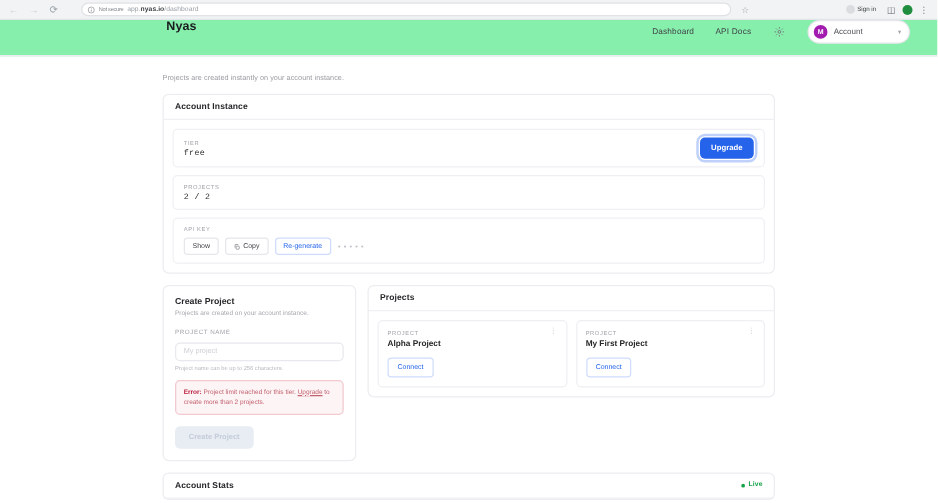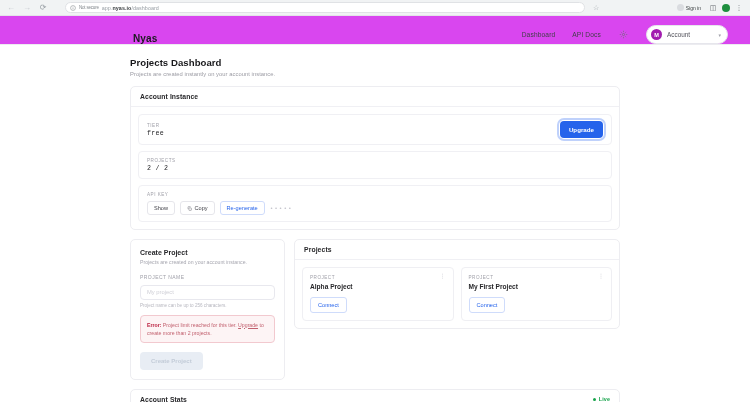--- a/index.html
+++ b/index.html
@@ -69,24 +69,24 @@
   .profile-dot {
     width: 8px; height: 8px; border-radius: 50%;
     background: #1e8e3e; color: #fff;
     display: flex; align-items: center; justify-content: center;
     font-size: 5px;
   }
 
   
   .app-header {
     height: 29px;
-    background: #d946ef;
+    background: #86efac;
     border-bottom: 1px solid #ececf0;
     display: flex;
-    align-items: flex-end;
+    align-items: flex-start;
     padding: 0 22px 0 0;
   }
   .brand {
     font-size: 10px;
     font-weight: 600;
     color: #1a1a1f;
     margin-left: 133px;
     letter-spacing: .1px;
   }
   .header-nav {
@@ -335,21 +335,20 @@
     <div class="account-pill">
       <span class="avatar">M</span>
       <span class="account-label">Account</span>
       <span class="chev">▾</span>
     </div>
   </div>
 </div>
 
 <div class="page">
 
-  <div class="page-title">Projects Dashboard</div>
   <div class="page-sub">Projects are created instantly on your account instance.</div>
 
   <div class="card">
     <div class="card-head">Account Instance</div>
     <div class="card-body">
 
       <div class="stat-row">
         <div>
           <div class="stat-label">TIER</div>
           <div class="stat-value">free</div>

